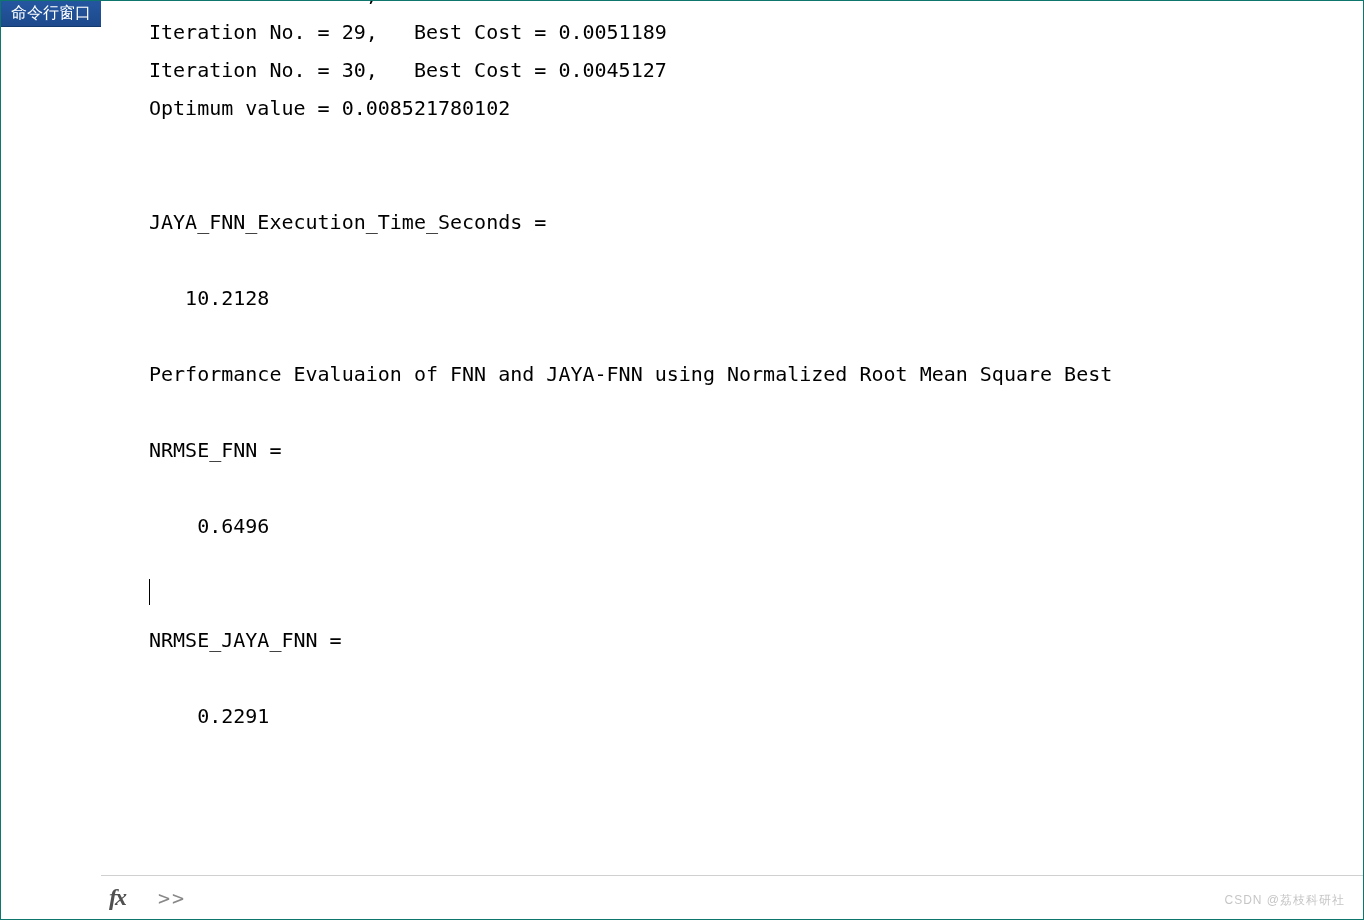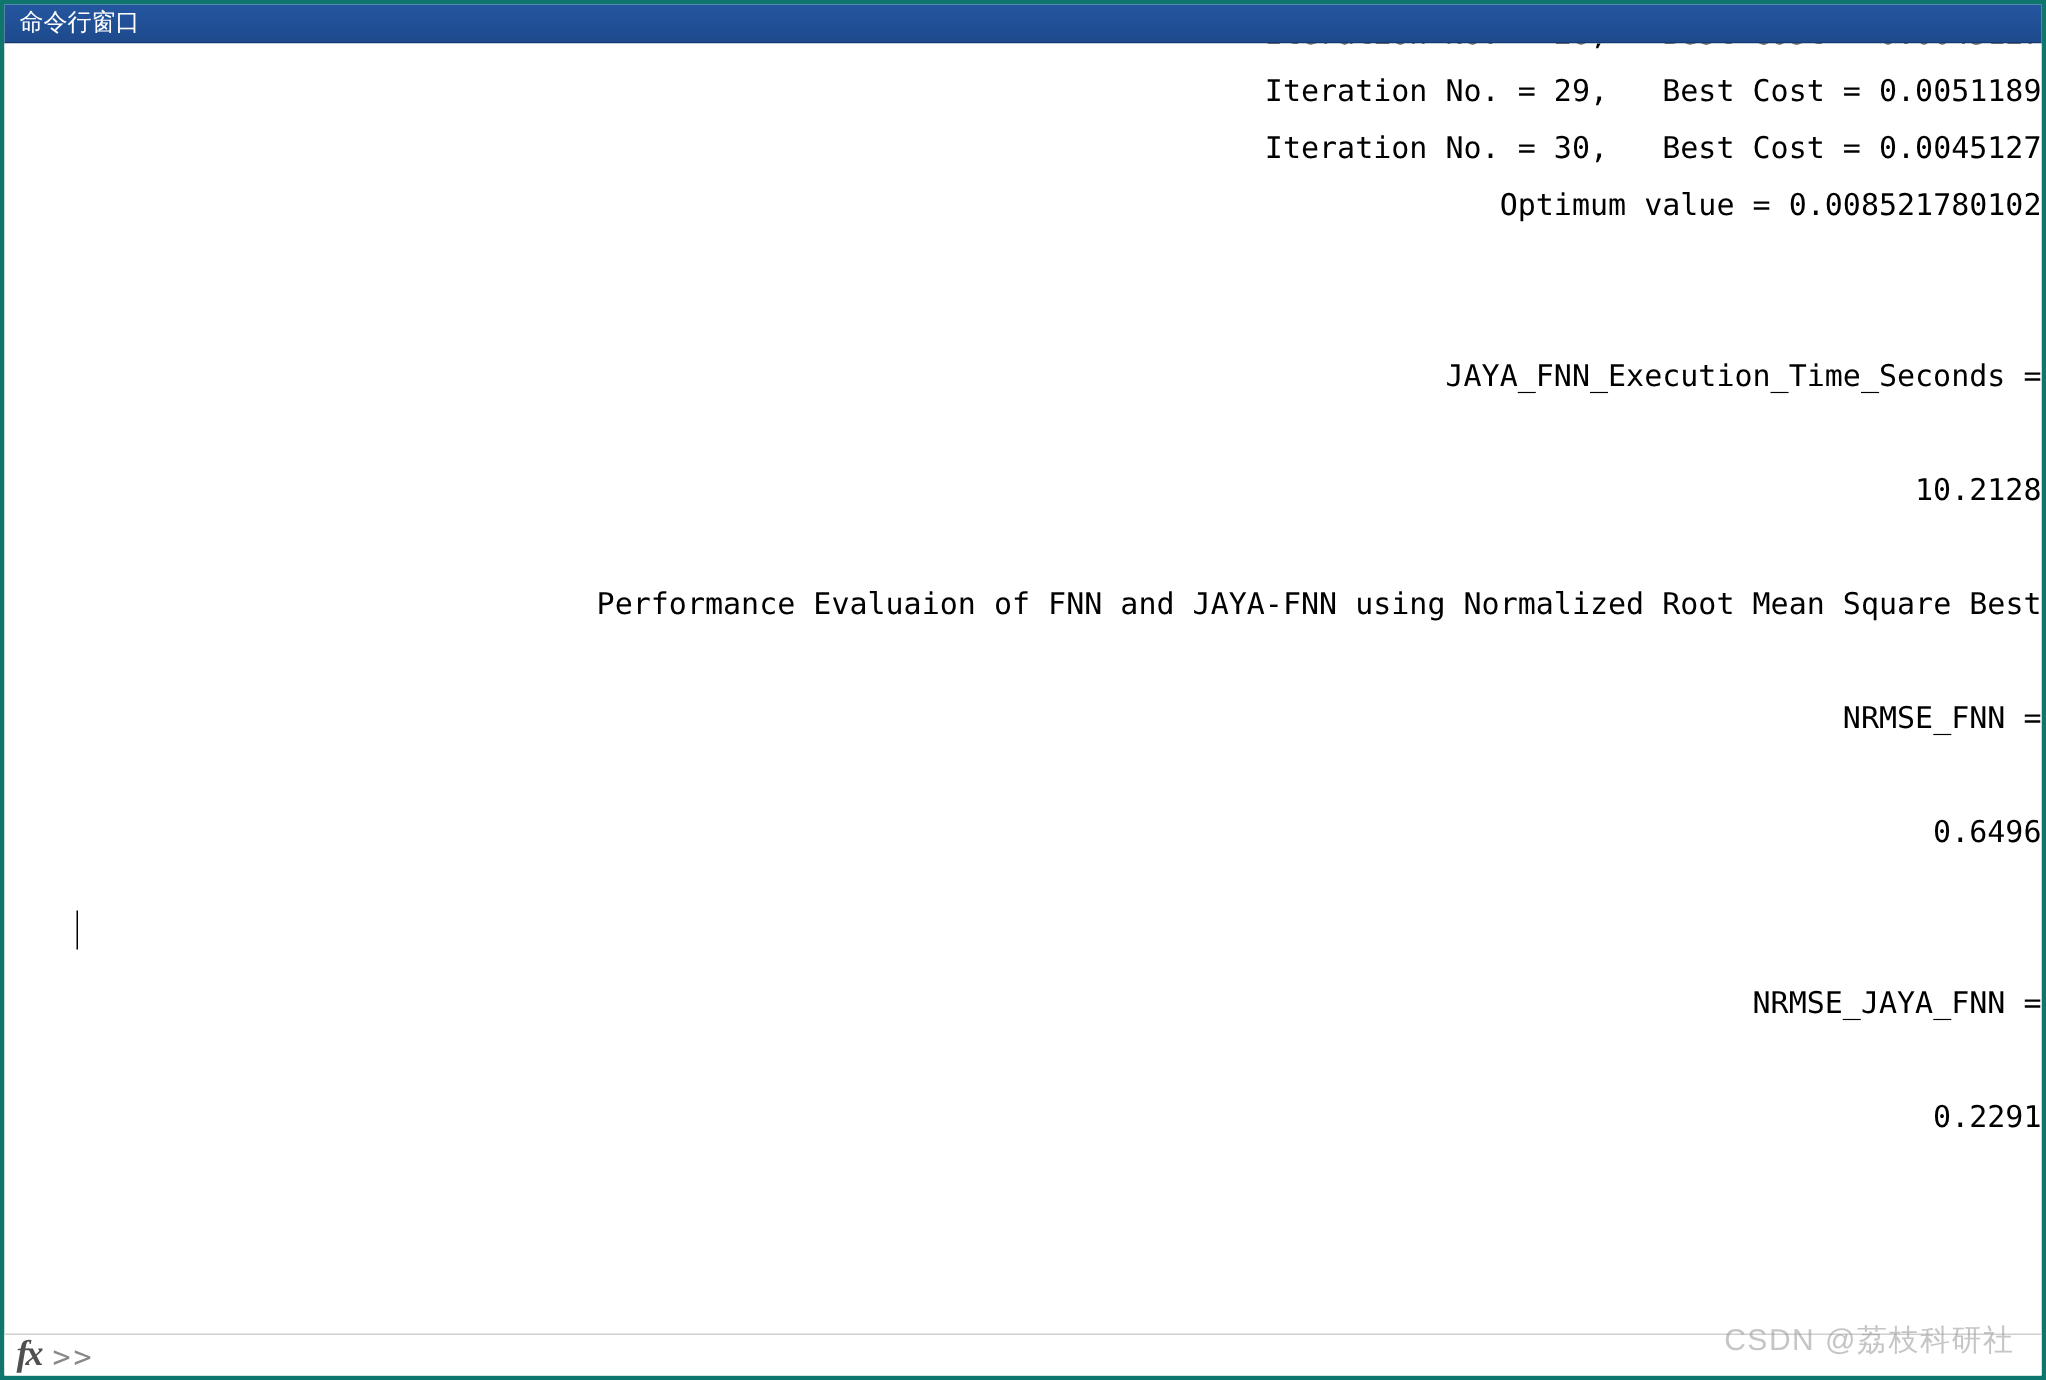--- a/index.html
+++ b/index.html
@@ -9,26 +9,25 @@
     }
     body {
       font-family: "SimSun", "宋体", serif;
       background: #fff;
       width: 1364px;
       height: 920px;
       overflow: hidden;
       position: relative;
     }
     .window-frame {
-      border: 3px solid #0f766e;
+      border: 1px solid #0f766e;
       width: 100%;
       height: 100%;
       display: flex;
-      flex-direction: column;
-      text-align: right;
+      flex-direction: row;
     }
     .title-bar {
       background: linear-gradient(to bottom, #2456a0, #1e4a8c);
       color: #fff;
       padding: 3px 10px;
       font-size: 16px;
       font-family: "Microsoft YaHei", "微软雅黑", sans-serif;
       border-bottom: 1px solid #123a6e;
       height: 26px;
       display: flex;
@@ -56,26 +55,27 @@
       top: 578px;
       width: 1px;
       height: 26px;
       background: #000;
     }
     .prompt-row {
       position: absolute;
       bottom: 0;
       left: 0;
       right: 0;
-      height: 28px;
+      height: 44px;
       border-top: 1px solid #d0d0d0;
       display: flex;
       align-items: center;
       padding-left: 4px;
       background: #fff;
+      gap: 25px;
     }
     .fx-icon {
       font-family: "Times New Roman", serif;
       font-style: italic;
       font-weight: bold;
       font-size: 24px;
       color: #505050;
       margin-right: 8px;
       letter-spacing: -2px;
       padding-left: 4px;
@@ -84,21 +84,21 @@
       font-family: "Consolas", monospace;
       font-size: 20px;
       color: #888;
       letter-spacing: 2px;
     }
     .watermark {
       position: absolute;
       right: 18px;
       bottom: 10px;
       font-family: "Microsoft YaHei", sans-serif;
-      font-size: 20px;
+      font-size: 12px;
       color: rgba(150,150,150,0.55);
       letter-spacing: 1px;
       pointer-events: none;
     }
   </style>
 </head>
 <body>
 
 <div class="window-frame">
   <div class="title-bar">

